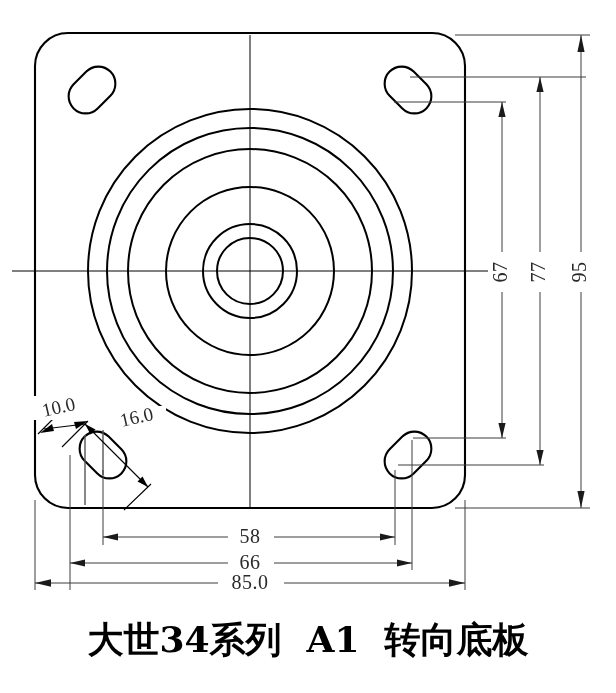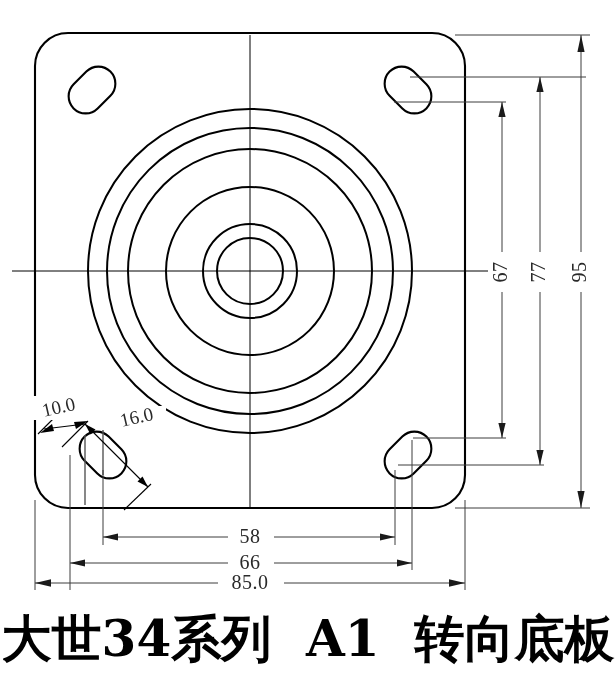--- a/index.html
+++ b/index.html
@@ -91,21 +91,21 @@
     left: 0;
     top: 604px;
     width: 616px;
     height: 70px;
     display: flex;
     align-items: center;
     justify-content: center;
   }
   .title-text {
     font-family: "DejaVu Serif", serif;
-    font-size: 50px;
+    font-size: 36px;
     font-weight: 700;
     color: #000000;
     white-space: pre;
     line-height: 1;
   }
 </style>
 </head>
 <body>
 
 <div id="drawing-root">

